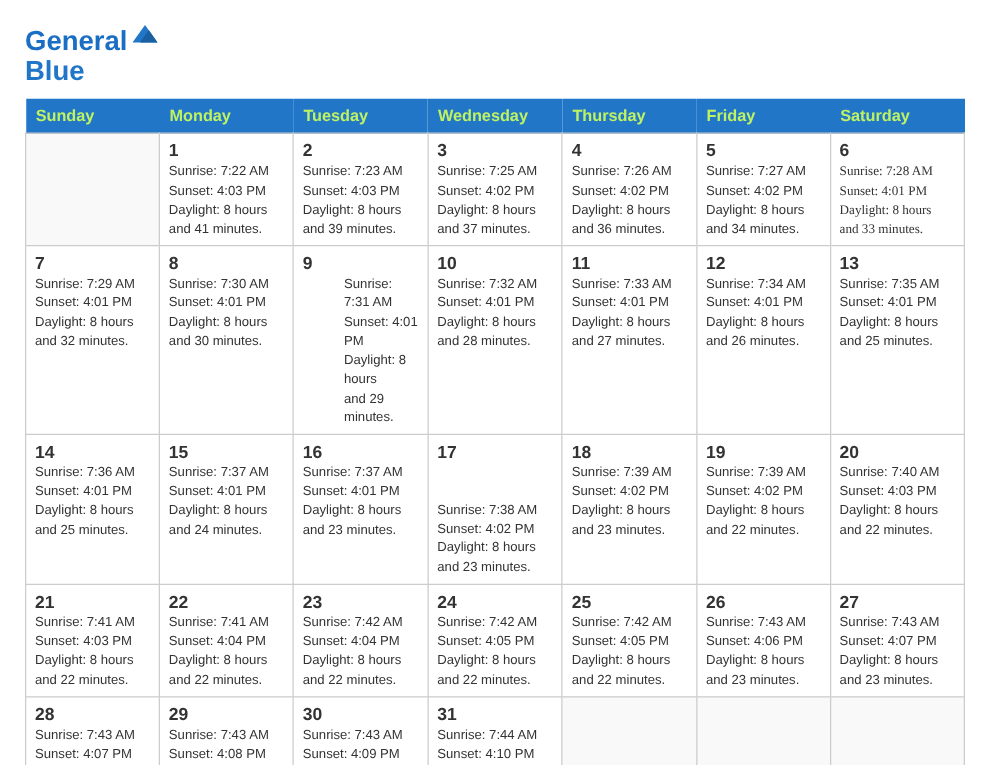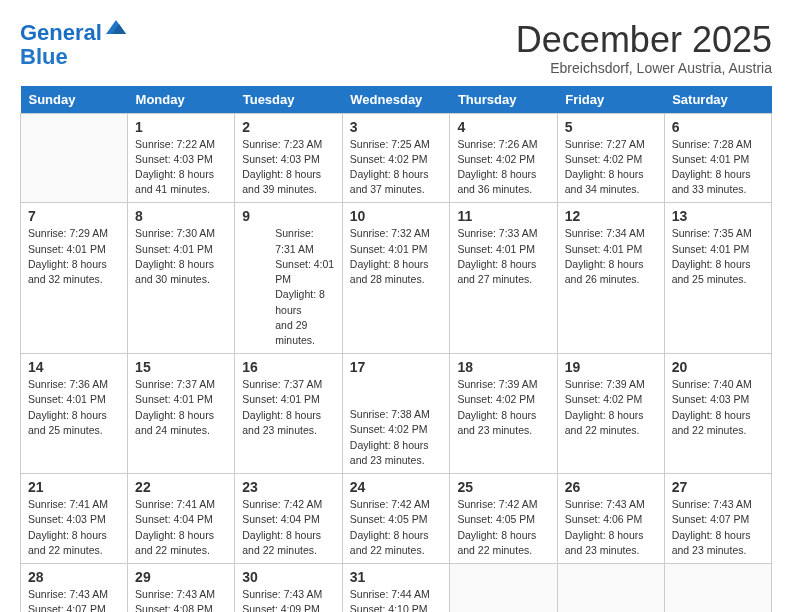--- a/index.html
+++ b/index.html
@@ -47,21 +47,21 @@
       font-size: 14px;
       color: #555;
     }
     table {
       width: 100%;
       border-collapse: collapse;
       font-size: 11px;
     }
     thead tr th {
       background-color: #2176c7;
-      color: #ffffff;
+      color: #bef264;
       text-align: left;
       padding: 6px 8px;
       font-size: 13px;
       font-weight: bold;
     }
     tbody tr td {
       border: 1px solid #ccc;
       vertical-align: top;
       padding: 5px 7px;
       width: 108px;
@@ -90,24 +90,20 @@
   <div class="logo">
     <div>
       <div class="logo-text">
         <span>General</span><svg class="logo-icon" viewBox="0 0 24 24" fill="#2176c7">
             <polygon points="2,18 12,4 22,18" fill="#2176c7"></polygon>
             <polygon points="8,18 15,8 22,18" fill="#1a5fa0"></polygon>
           </svg><br><span style="color:#2176c7;">Blue</span>
       </div>
     </div>
   </div>
-  <div class="title-area">
-    <div class="month-title">December 2025</div>
-    <div class="subtitle">Ebreichsdorf, Lower Austria, Austria</div>
-  </div>
 </div>
 
 <table>
   <thead>
     <tr id="thead-row">
         <th>Sunday</th>
         <th>Monday</th>
         <th>Tuesday</th>
         <th>Wednesday</th>
         <th>Thursday</th>
@@ -148,21 +144,21 @@
         </td>
         <td>
           <span class="day-num">5</span>
           <div class="day-info" style="white-space: pre-line;">Sunrise: 7:27 AM
 Sunset: 4:02 PM
 Daylight: 8 hours
 and 34 minutes.</div>
         </td>
         <td>
           <span class="day-num">6</span>
-          <div class="day-info" style="white-space: pre-line;">Sunrise: 7:28 AM
+          <div class="day-info" style="white-space: pre-line; font-family: Liberation Serif, serif;">Sunrise: 7:28 AM
 Sunset: 4:01 PM
 Daylight: 8 hours
 and 33 minutes.</div>
         </td>
       </tr>
       <tr>
         <td>
           <span class="day-num">7</span>
           <div class="day-info" style="white-space: pre-line;">Sunrise: 7:29 AM
 Sunset: 4:01 PM

